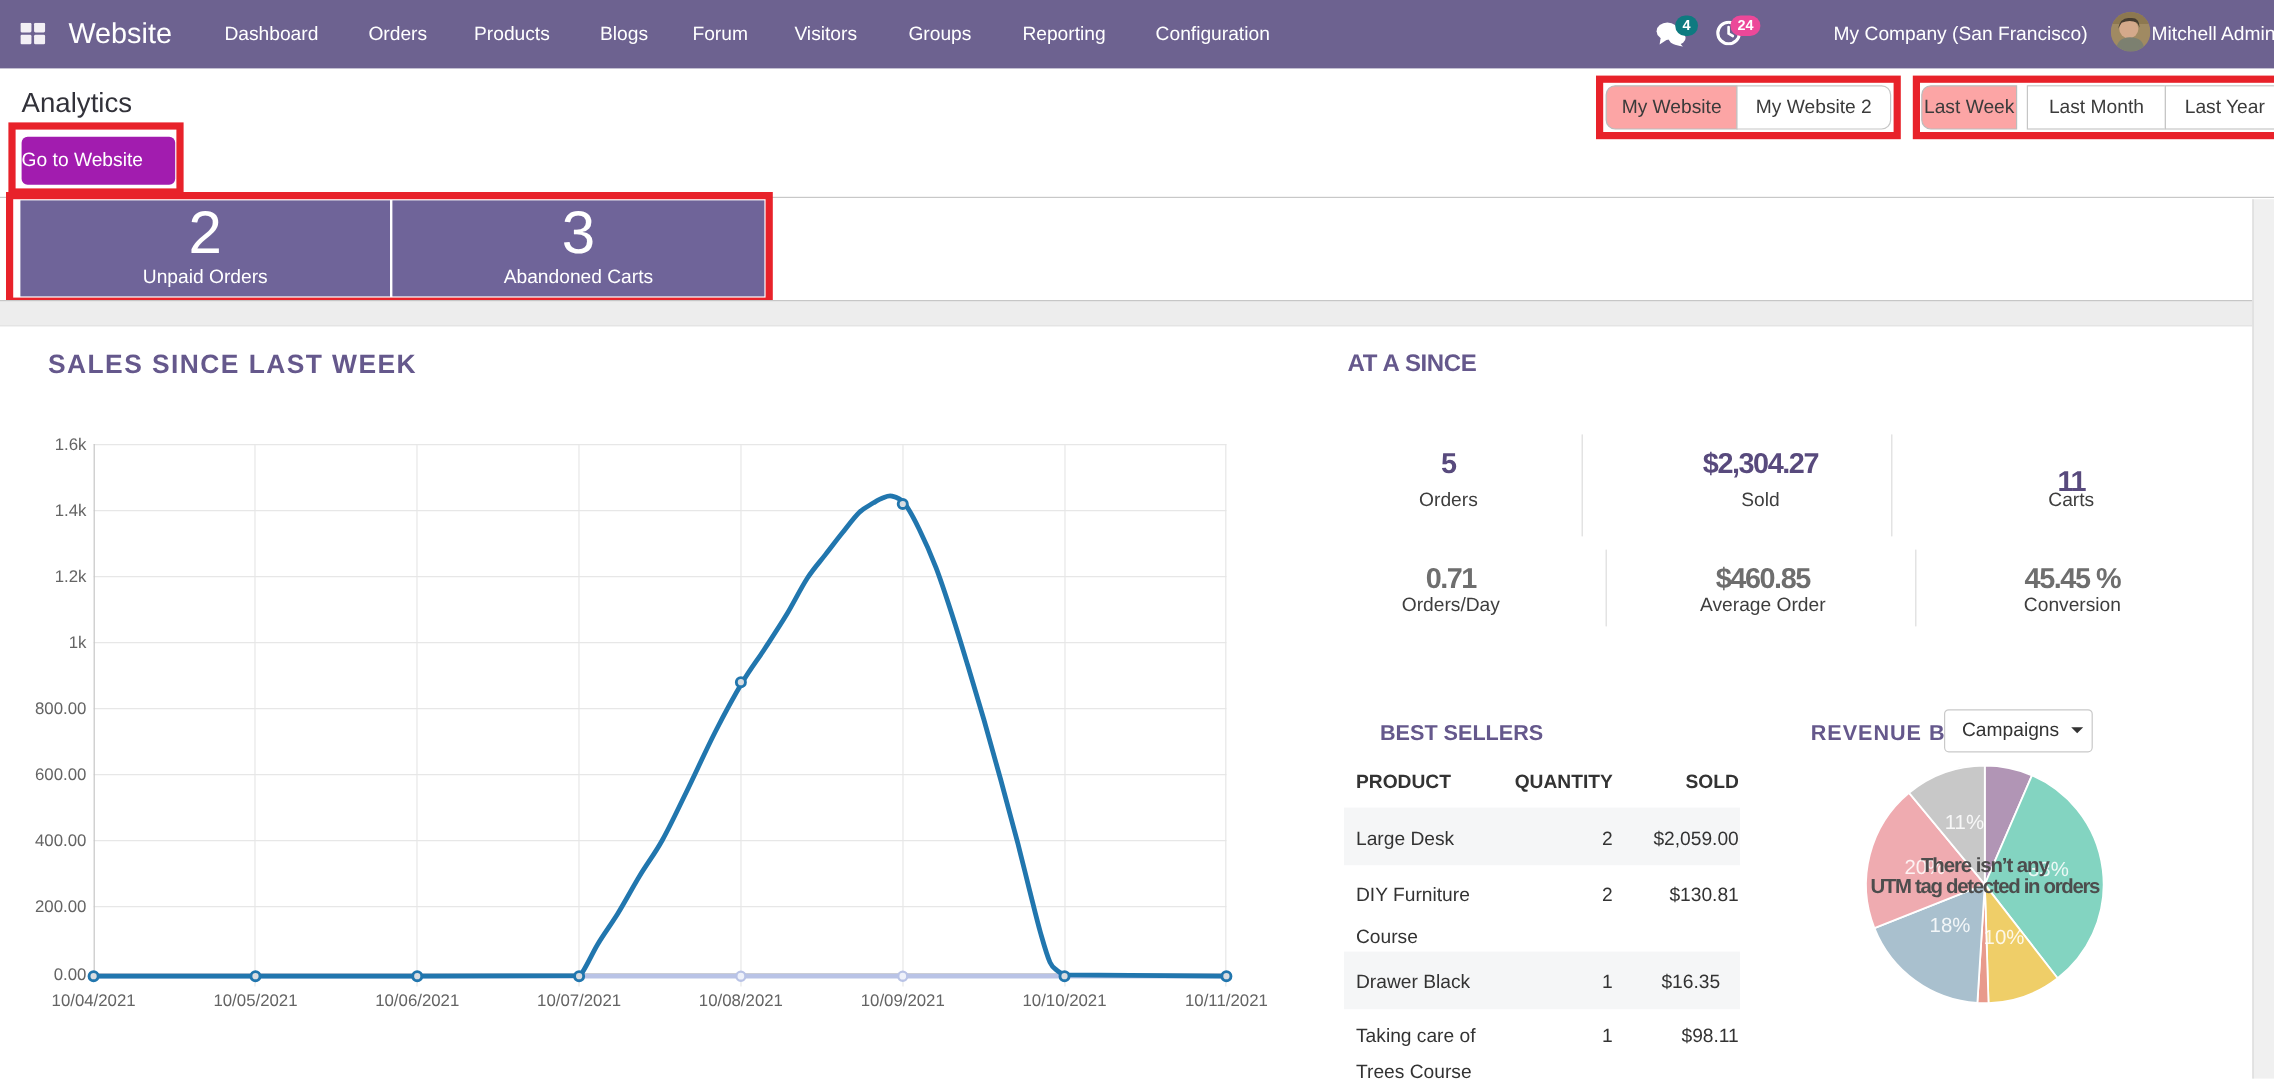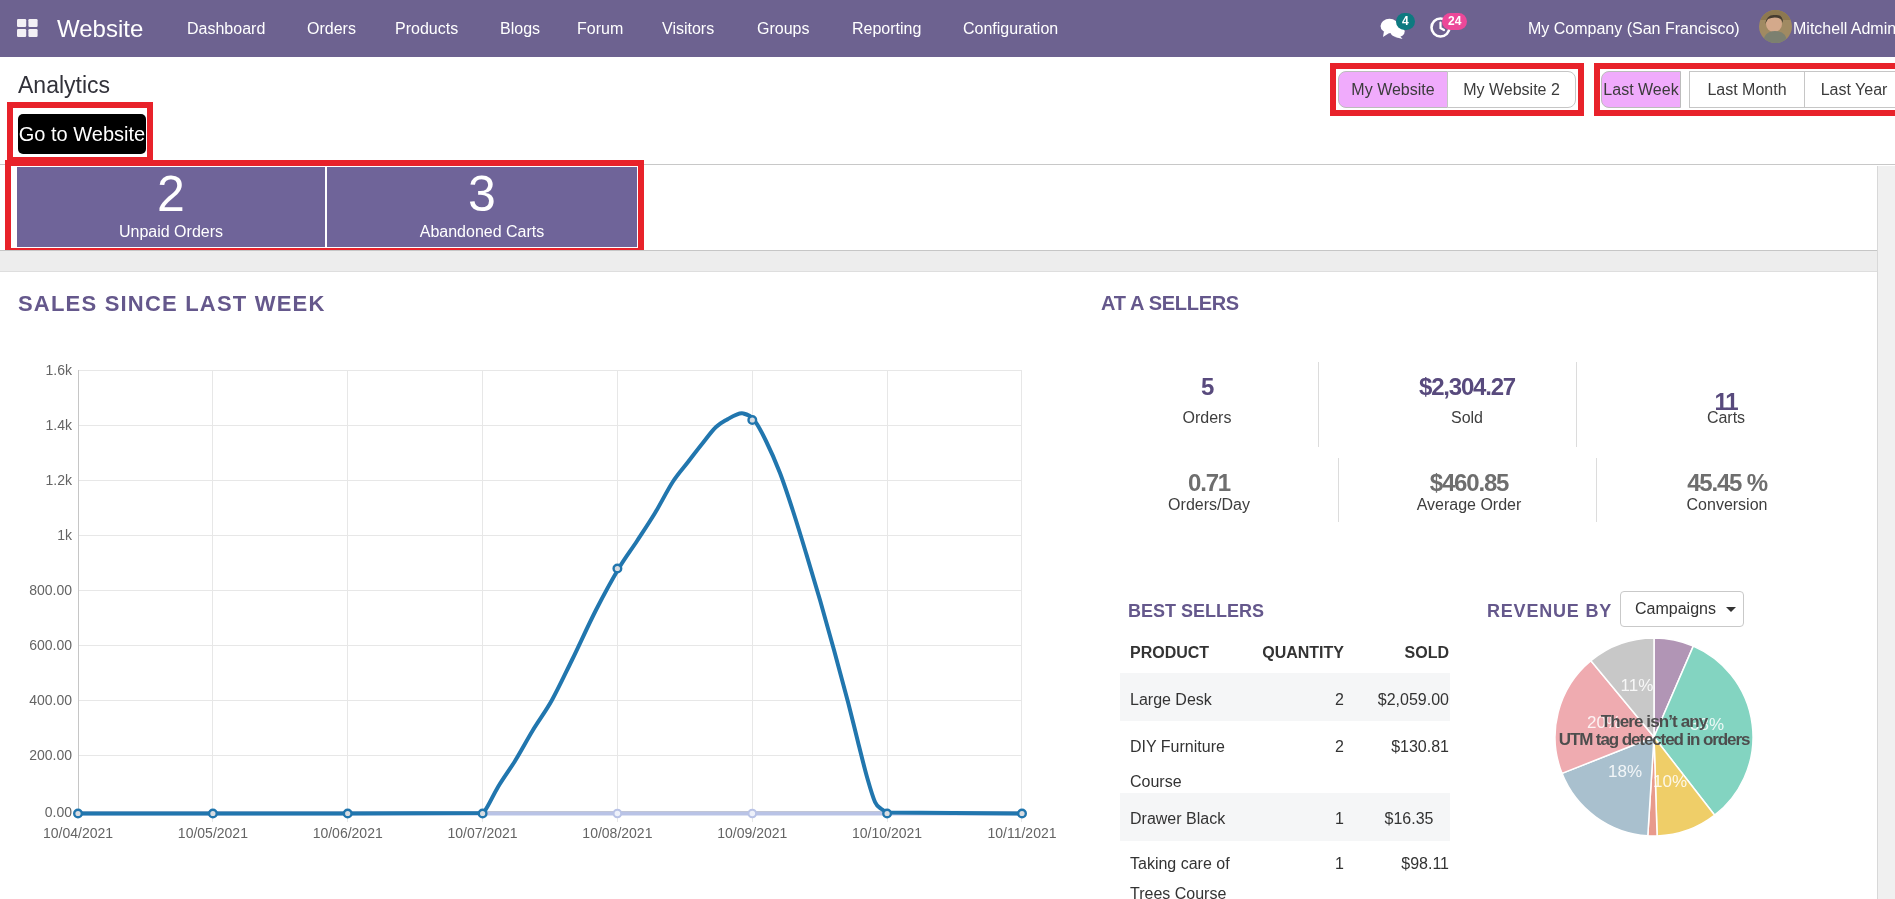--- a/index.html
+++ b/index.html
@@ -2,25 +2,25 @@
 <html><head>
 <meta charset="utf-8">
 <style>
 * { box-sizing: border-box; margin: 0; padding: 0; }
 html,body { width:1895px; height:899px; overflow:hidden; }
 body { position:relative; background:#fff; font-family:"Liberation Sans", sans-serif; }
 .abs { position:absolute; }
 .nav { left:0; top:0; width:1895px; height:57px; background:#6d6290; }
 .navitem { position:absolute; top:0; height:57px; line-height:57px; color:#fff; font-size:16px; white-space:nowrap; }
 .redbox { position:absolute; border:6px solid #e8222a; background:transparent; }
-.btnp { position:absolute; background:#000000; color:#fff; border-radius:5px; font-size:20px; text-align:center; }
+.btnp { position:absolute; background:#a21caf; color:#fff; border-radius:5px; font-size:16px; }
 .grpbtn { position:absolute; height:37px; line-height:35px; font-size:16px; color:#3b3b3b; text-align:center; border:1px solid #c6c6c6; background:#fff; }
-.grpbtn.act { background:#f0abfc; border-color:#bcbcbc; }
+.grpbtn.act { background:#fca5a5; border-color:#bcbcbc; }
 .card { position:absolute; background:#6f6499; color:#fff; text-align:center; }
-.title { position:absolute; font-weight:bold; color:#65588c; letter-spacing:1.6px; white-space:nowrap; }
+.title { position:absolute; font-weight:bold; color:#65588c; letter-spacing:1.6px; white-space:nowrap;margin-left:22px; }
 .glv { position:absolute; font-weight:bold; font-size:24px; letter-spacing:-1.2px; transform:translateX(-50%); white-space:nowrap; }
 .gll { position:absolute; font-size:16px; color:#3e3e3e; transform:translateX(-50%); white-space:nowrap; }
 .vd { position:absolute; width:1px; background:#dcdcdc; }
 .tc { position:absolute; font-size:16px; color:#333; }
 </style>
 </head>
 <body>
 
 <div class="abs nav">
   <svg class="abs" style="left:17px;top:19px;" width="21" height="18" viewBox="0 0 21 18">
@@ -155,21 +155,21 @@
     <text x="212.9" y="838">10/05/2021</text>
     <text x="347.7" y="838">10/06/2021</text>
     <text x="482.6" y="838">10/07/2021</text>
     <text x="617.4" y="838">10/08/2021</text>
     <text x="752.3" y="838">10/09/2021</text>
     <text x="887.1" y="838">10/10/2021</text>
     <text x="1022" y="838">10/11/2021</text>
   </g>
 </svg>
 
-<div class="title" style="left:1101px;top:292px;font-size:20px;letter-spacing:-0.3px;">AT A SELLERS</div>
+<div class="title" style="left:1101px;top:292px;font-size:20px;letter-spacing:-0.3px;">AT A SINCE</div>
 <div class="glv" style="left:1207px;top:373px;color:#584a7d;">5</div>
 <div class="gll" style="left:1207px;top:409px;">Orders</div>
 <div class="glv" style="left:1467px;top:373px;color:#584a7d;">$2,304.27</div>
 <div class="gll" style="left:1467px;top:409px;">Sold</div>
 <div class="glv" style="left:1726px;top:388px;color:#584a7d;">11</div>
 <div class="gll" style="left:1726px;top:409px;">Carts</div>
 <div class="vd" style="left:1318px;top:362px;height:85px;"></div>
 <div class="vd" style="left:1576px;top:362px;height:85px;"></div>
 <div class="glv" style="left:1209px;top:469px;color:#6e6e6e;">0.71</div>
 <div class="gll" style="left:1209px;top:496px;">Orders/Day</div>

